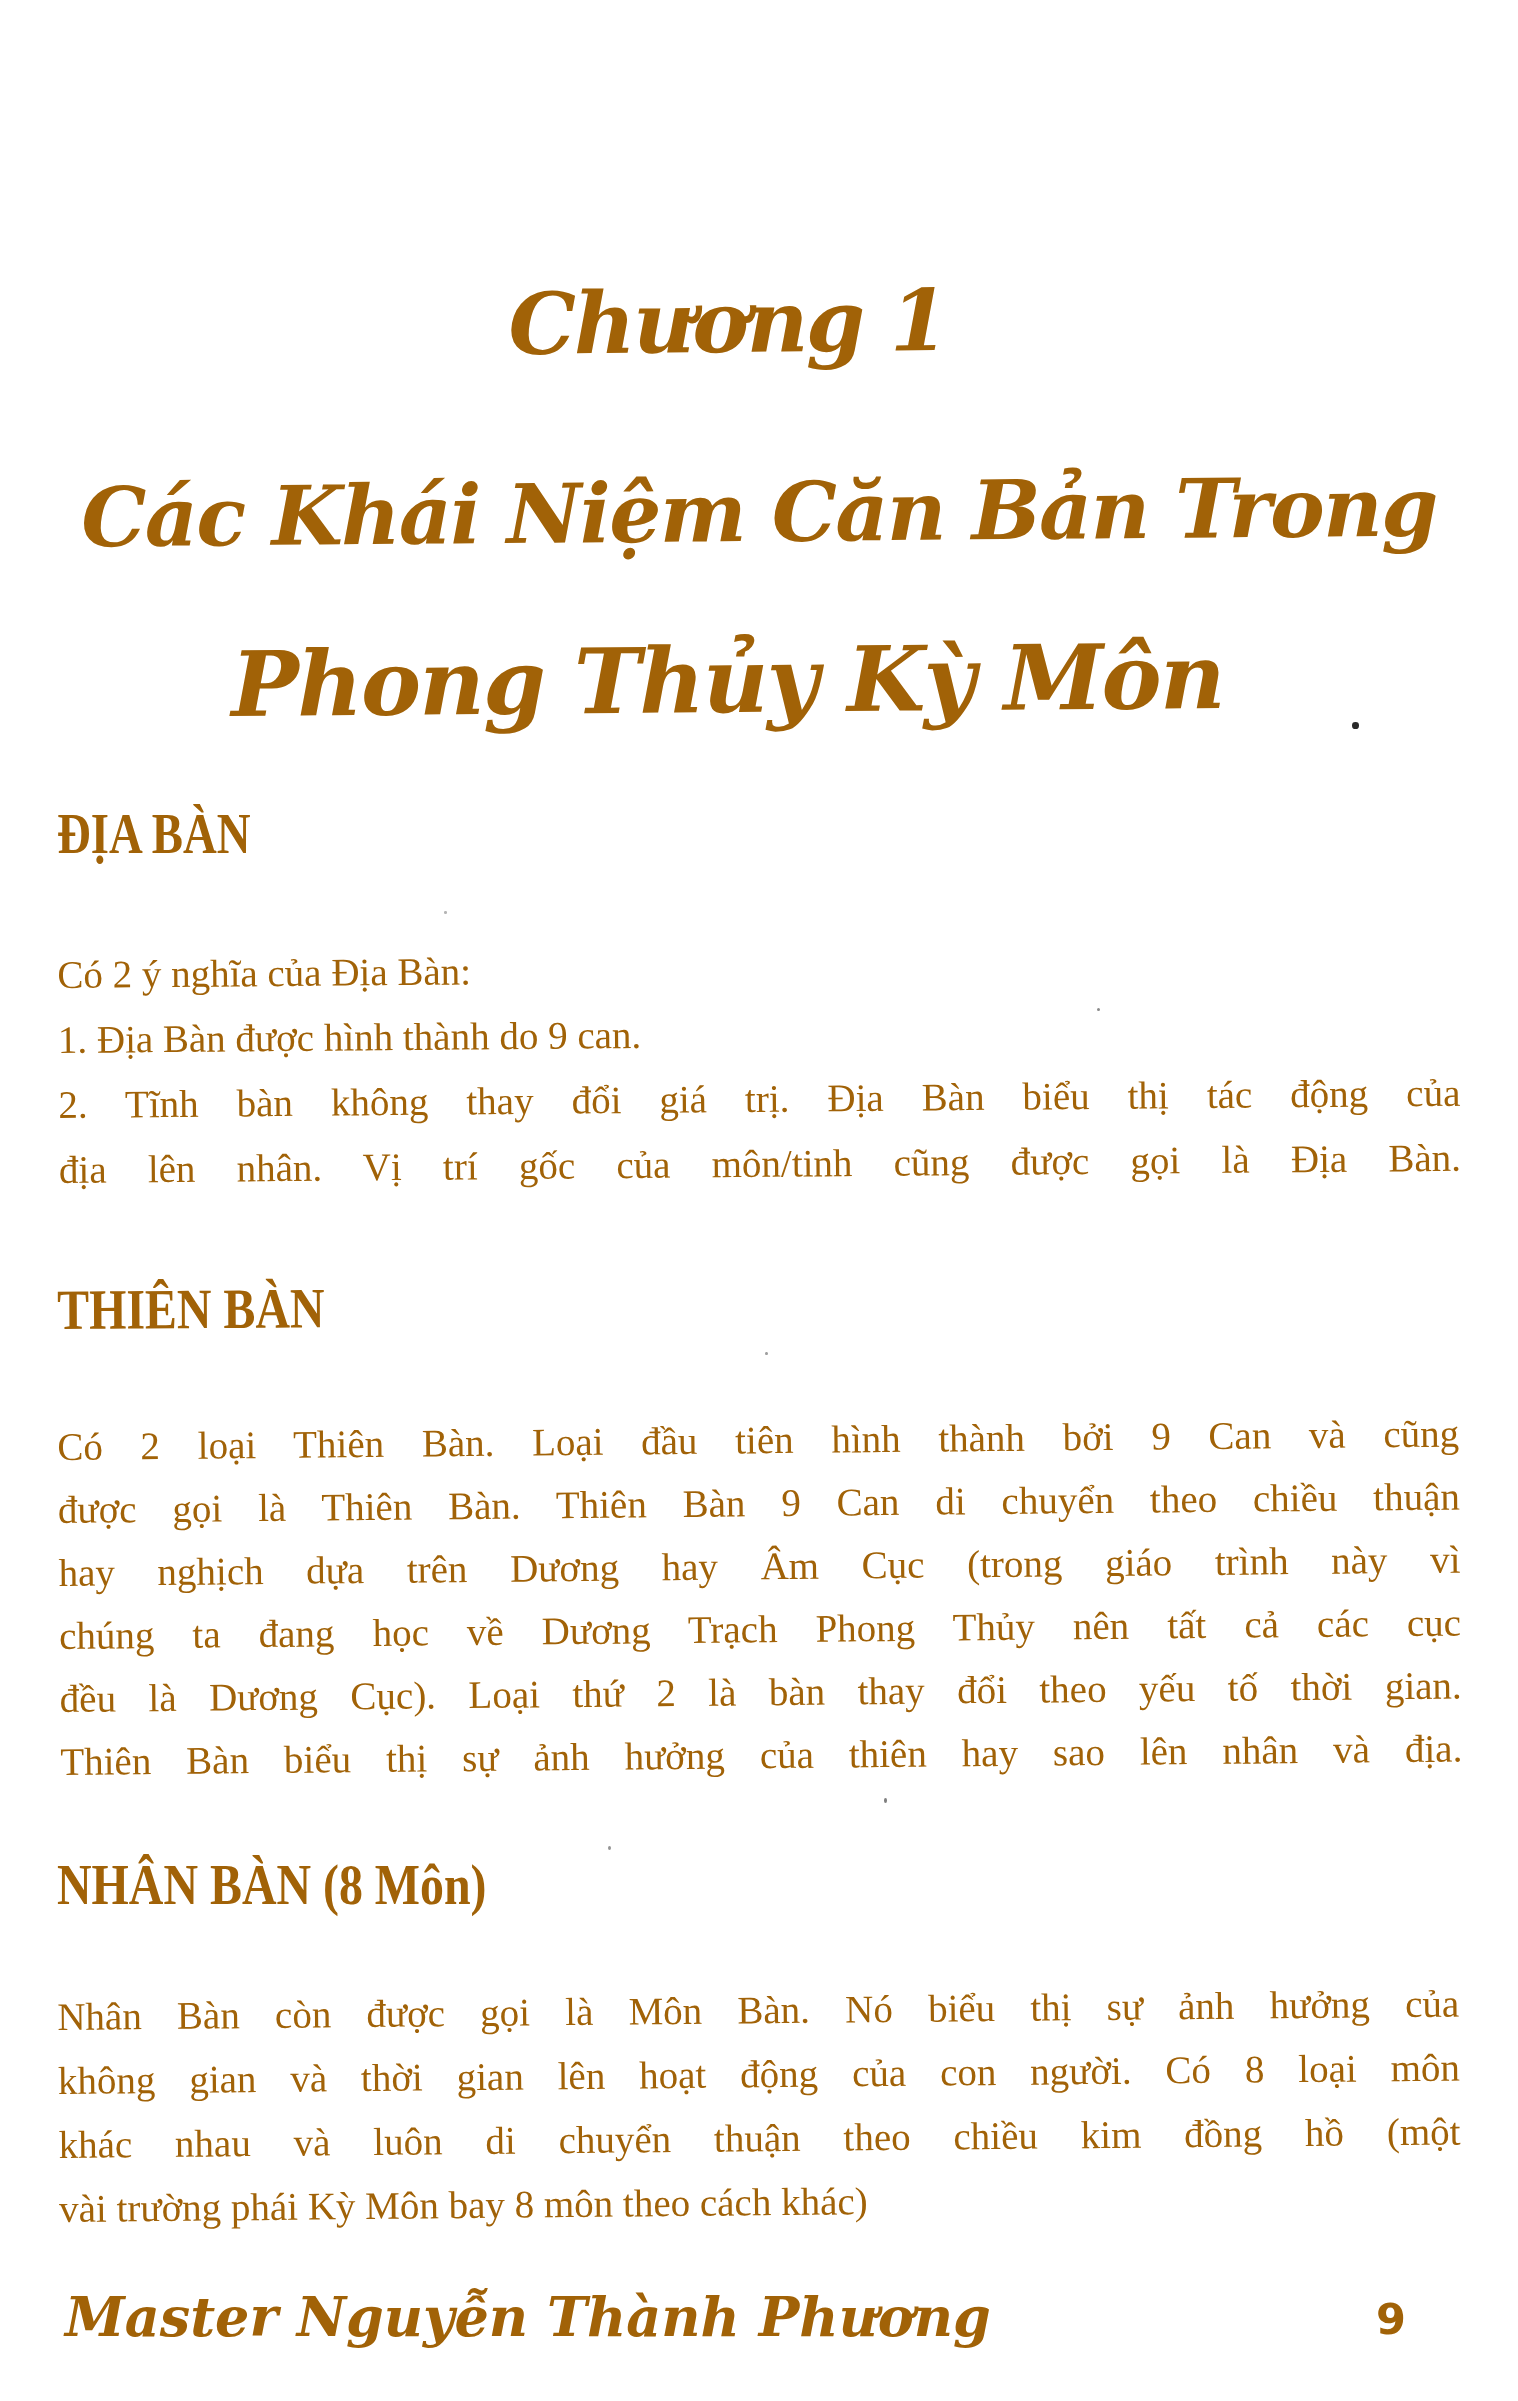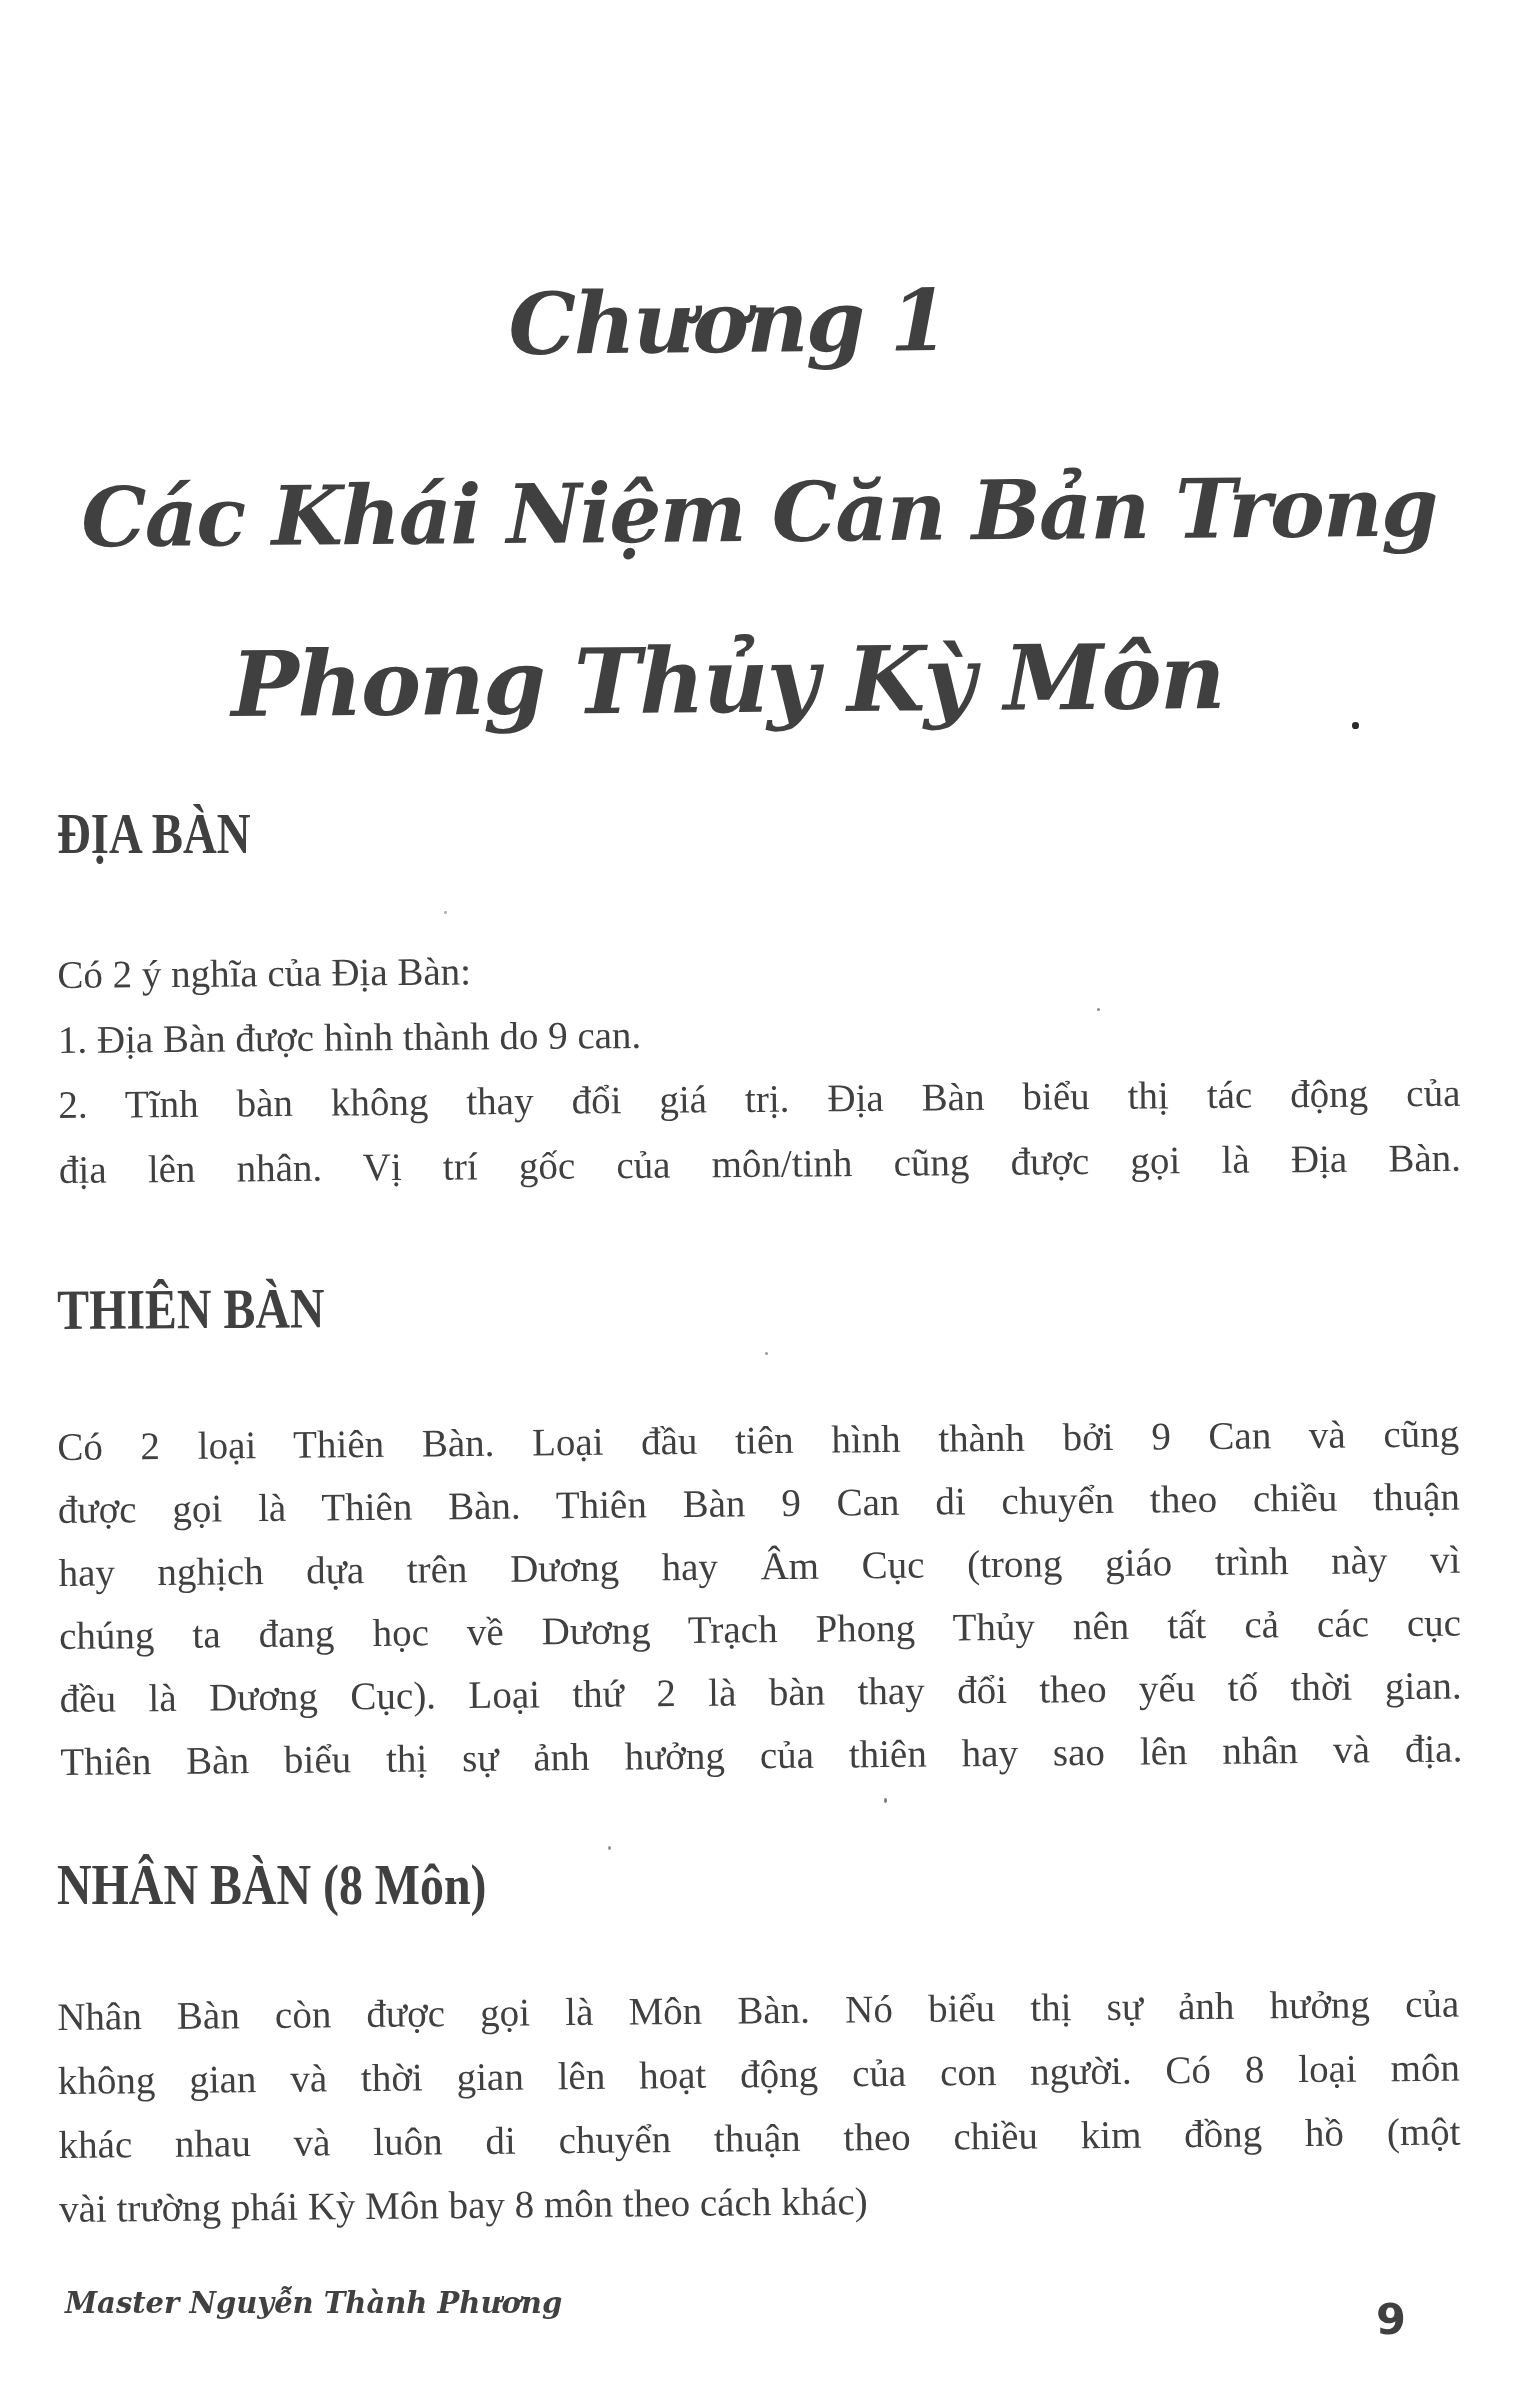--- a/index.html
+++ b/index.html
@@ -1,21 +1,21 @@
 <!DOCTYPE html>
 <html style="font-size:13.4px"><head>
 <meta charset="utf-8">
 <style>
   html, body { margin: 0; padding: 0; background: #ffffff; }
   .page {
     position: relative;
     width: 1518px;
     height: 2401px;
     background: #ffffff;
-    color: #404040;
+    color: #a16207;
     font-family: "Liberation Serif", serif;
     overflow: hidden;
   }
 
   
   .script {
     font-family: "DejaVu Serif", serif;
     font-style: italic;
     font-weight: 700;
   }
@@ -75,21 +75,21 @@
   .dia-lines   { top: 942px; line-height: 65px; transform: rotate(-0.5deg); }
   .thien-lines { top: 1415px; line-height: 63px; transform: rotate(-0.55deg); }
   .nhan-lines  { top: 1985px; line-height: 64px; transform: rotate(-0.55deg); }
 
   .ln { width: 100%; white-space: nowrap; }
   .jl { white-space: normal; text-align: justify; text-align-last: justify; }
 
   .footer-author {
     position: absolute;
     left: 65px; top: 2288px;
-    font-size: 29px;
+    font-size: 54px;
     letter-spacing: 0px;
     line-height: 1.1;
   }
   .footer-page {
     position: absolute;
     left: 1376px; top: 2298px;
     font-size: 43px;
     font-weight: 700;
     font-family: "DejaVu Sans", sans-serif;
     line-height: 1;

